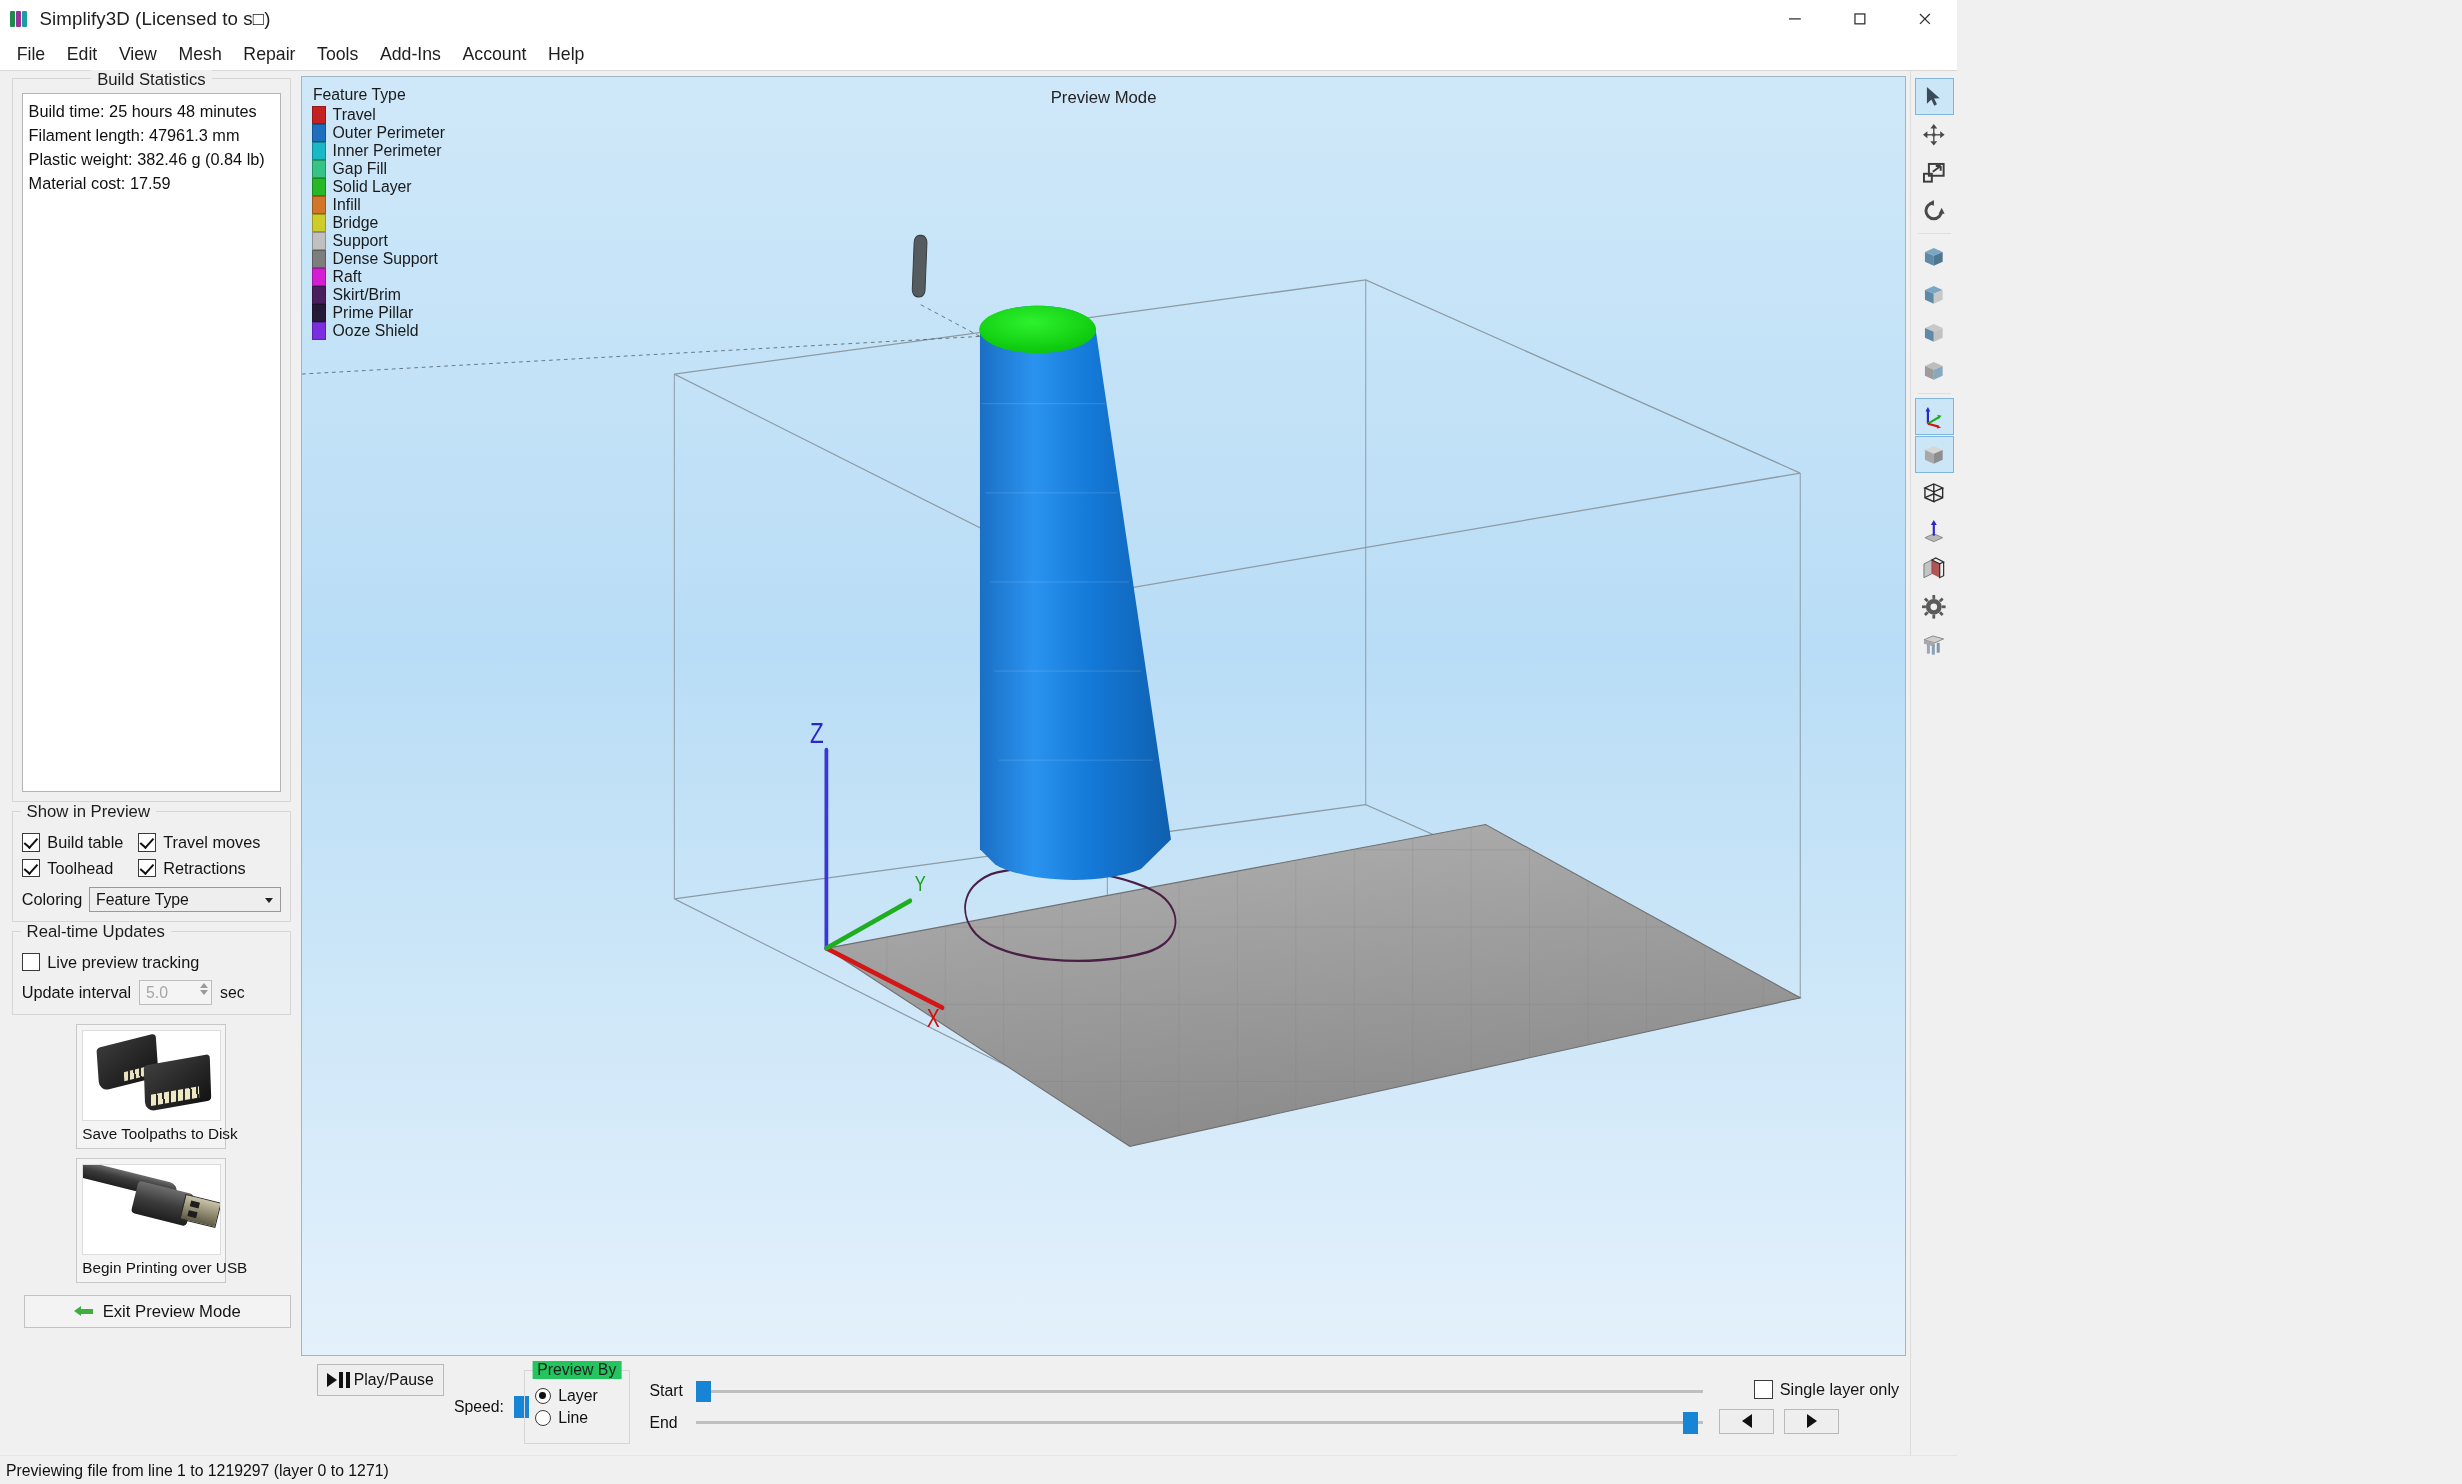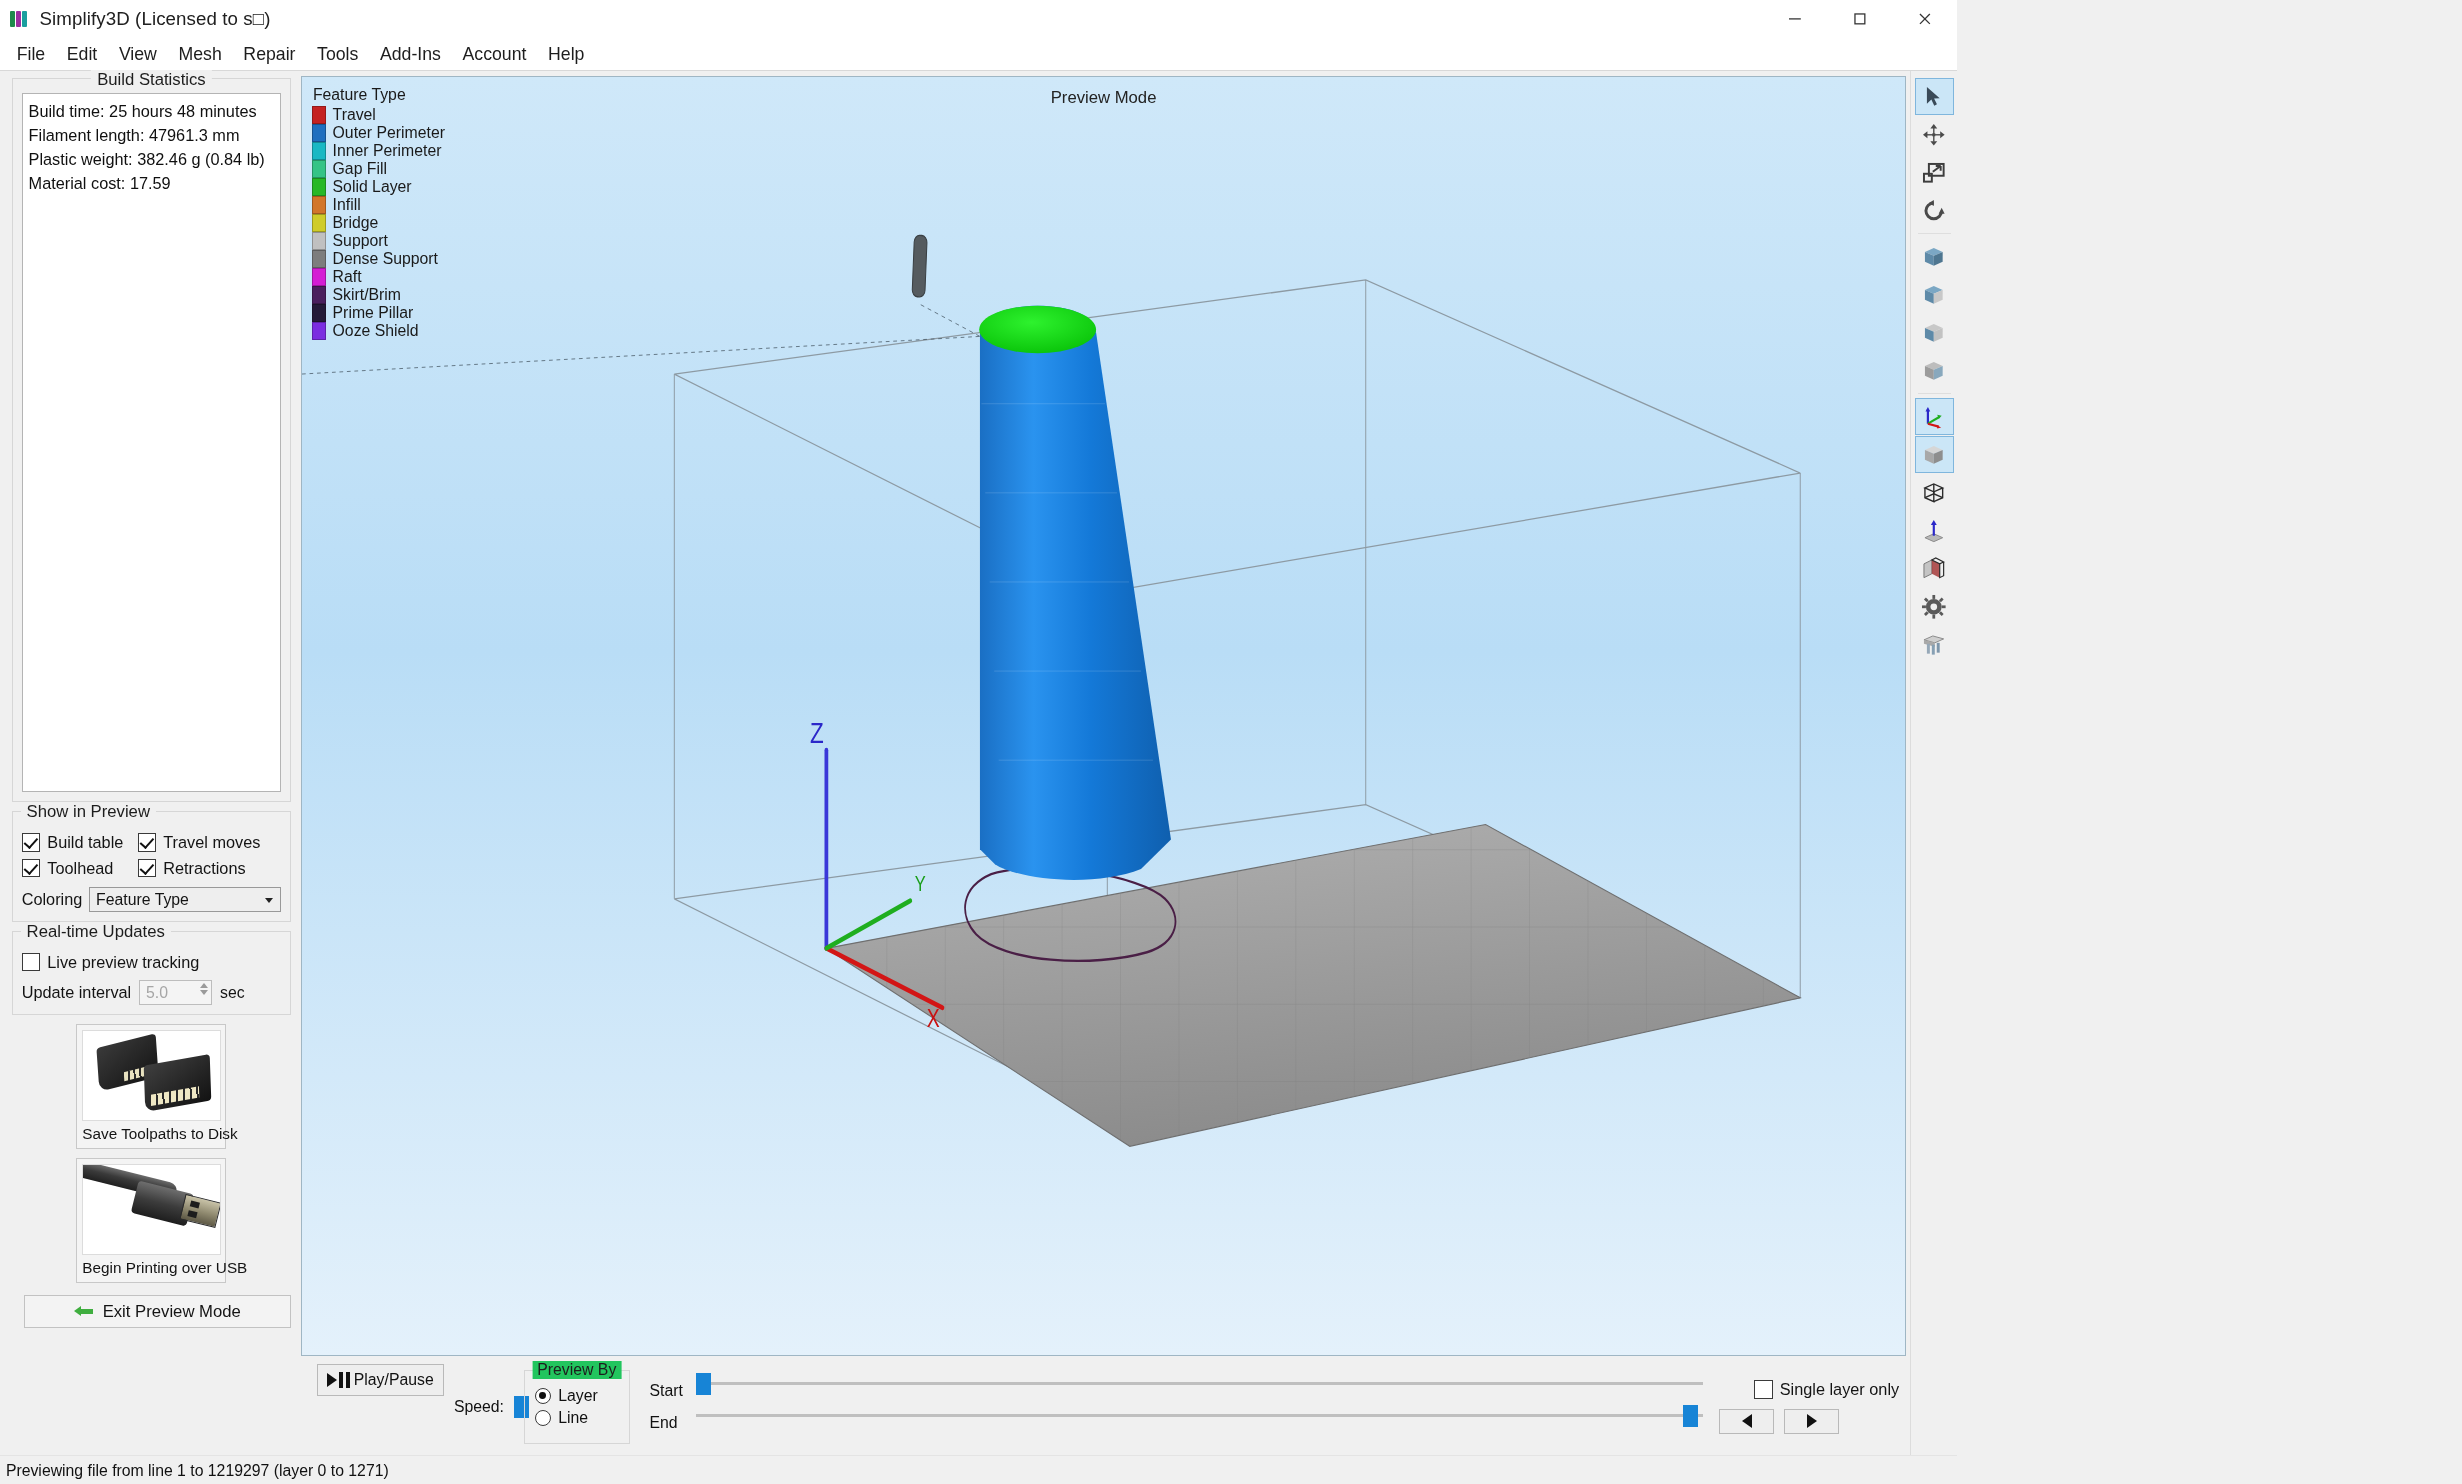--- a/index.html
+++ b/index.html
@@ -382,21 +382,21 @@
   }
   .radio-row .lbl { font-size: 15.8px; color: #111; }
 
   .sliders {
     flex: 1 1 auto;
     display: flex; flex-direction: column; justify-content: center;
     gap: 13.8px;
     padding: 0 9.9px 0 5.9px;
     min-width: 0;
   }
-  .sliderrow { display: flex; gap: 9.9px; }
+  .sliderrow { display: flex; align-items: center; gap: 9.9px; }
   .sliderrow .lbl { font-size: 15.8px; color: #111; width: 37px; flex: 0 0 auto; }
   .sliderrow .track { height: 3px; background: #bfbfbf; }
 
   .ctrl-right {
     width: 187px;
     display: flex; flex-direction: column;
     align-items: flex-start; justify-content: center;
     gap: 9.9px;
     padding-left: 5.9px;
   }

